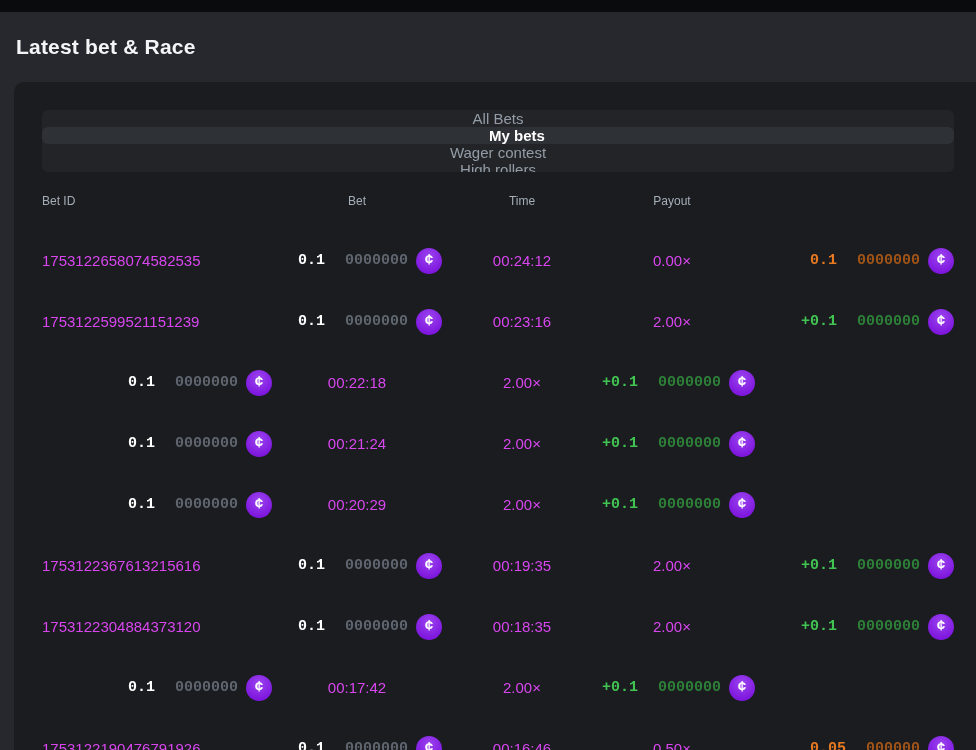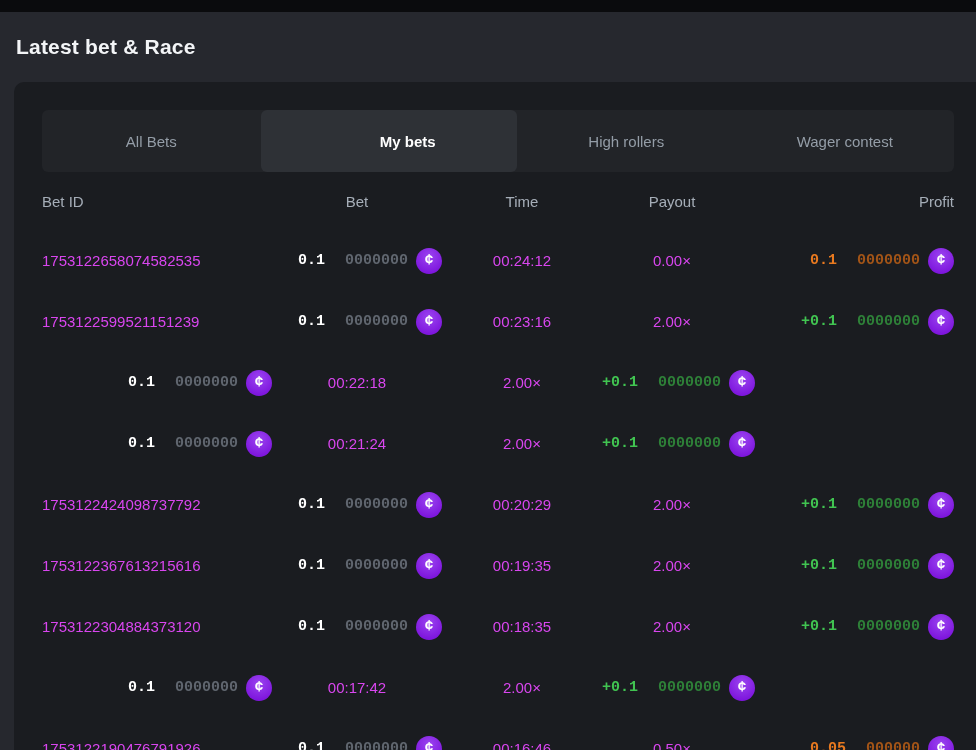--- a/index.html
+++ b/index.html
@@ -23,20 +23,21 @@
     overflow: hidden;
   }
 
   
   .tabs {
     display:flex;
     height:62px;
     background: var(--c-tabstrip, #222428);
     border-radius:6px;
     overflow:hidden;
+    flex-direction:column;
   }
   .tab {
     flex:1 1 0;
     display:flex; align-items:center; justify-content:center;
     font-size:15px;
     color:#949da7;
     cursor:pointer;
     border-radius:6px;
   }
   .tab.active {
@@ -45,21 +46,21 @@
     font-weight:700;
     padding-left:38px;
   }
 
   
   .thead, .trow {
     display:grid;
     grid-template-columns: 230px 170px 160px 140px 1fr;
     align-items:center;
   }
-  .thead { height:58px; color:#a6aeb8; font-size:15px; }
+  .thead { height:58px; color:#a6aeb8; font-size:12px; }
   .trow  { height:61px; font-size:15px; }
 
   .col-betid  { text-align:left; }
   .col-bet    { text-align:right; }
   .col-time   { text-align:center; }
   .col-payout { text-align:center; }
   .col-profit { text-align:right; }
 
   .cell-id, .cell-time, .cell-payout { color:#d946ef; }
 
@@ -88,30 +89,29 @@
 
 <div class="header">
   <h1 class="page-title">Latest bet &amp; Race</h1>
 </div>
 
 <div class="panel">
 
   <div class="tabs">
       <div class="tab">All Bets</div>
       <div class="tab active">My bets</div>
+      <div class="tab">Wager contest</div>
       <div class="tab">High rollers</div>
-      <div class="tab">Wager contest</div>
     </div>
 
   <div class="thead">
     <span class="col-betid">Bet ID</span>
     <span class="col-bet" style="text-align:center">Bet</span>
     <span class="col-time">Time</span>
     <span class="col-payout">Payout</span>
-    <span class="col-profit">Profit</span>
   </div>
 
   <div class="tbody">
       <div class="trow">
         <span class="col-betid cell-id">1753122658074582535</span>
         <span class="col-bet"><span class="amount">
             <span class="main">0.1</span>
             <span class="rest">0000000</span>
             <span class="coin">¢</span>
           </span></span>
@@ -160,21 +160,20 @@
           </span></span>
         <span class="col-time cell-time">00:21:24</span>
         <span class="col-payout cell-payout">2.00×</span>
         <span class="col-profit"><span class="amount win">
             <span class="main">+0.1</span>
             <span class="rest">0000000</span>
             <span class="coin">¢</span>
           </span></span>
       </div>
       <div class="trow">
-        <span class="col-betid cell-id">1753122424098737792</span>
         <span class="col-bet"><span class="amount">
             <span class="main">0.1</span>
             <span class="rest">0000000</span>
             <span class="coin">¢</span>
           </span></span>
         <span class="col-time cell-time">00:20:29</span>
         <span class="col-payout cell-payout">2.00×</span>
         <span class="col-profit"><span class="amount win">
             <span class="main">+0.1</span>
             <span class="rest">0000000</span>

